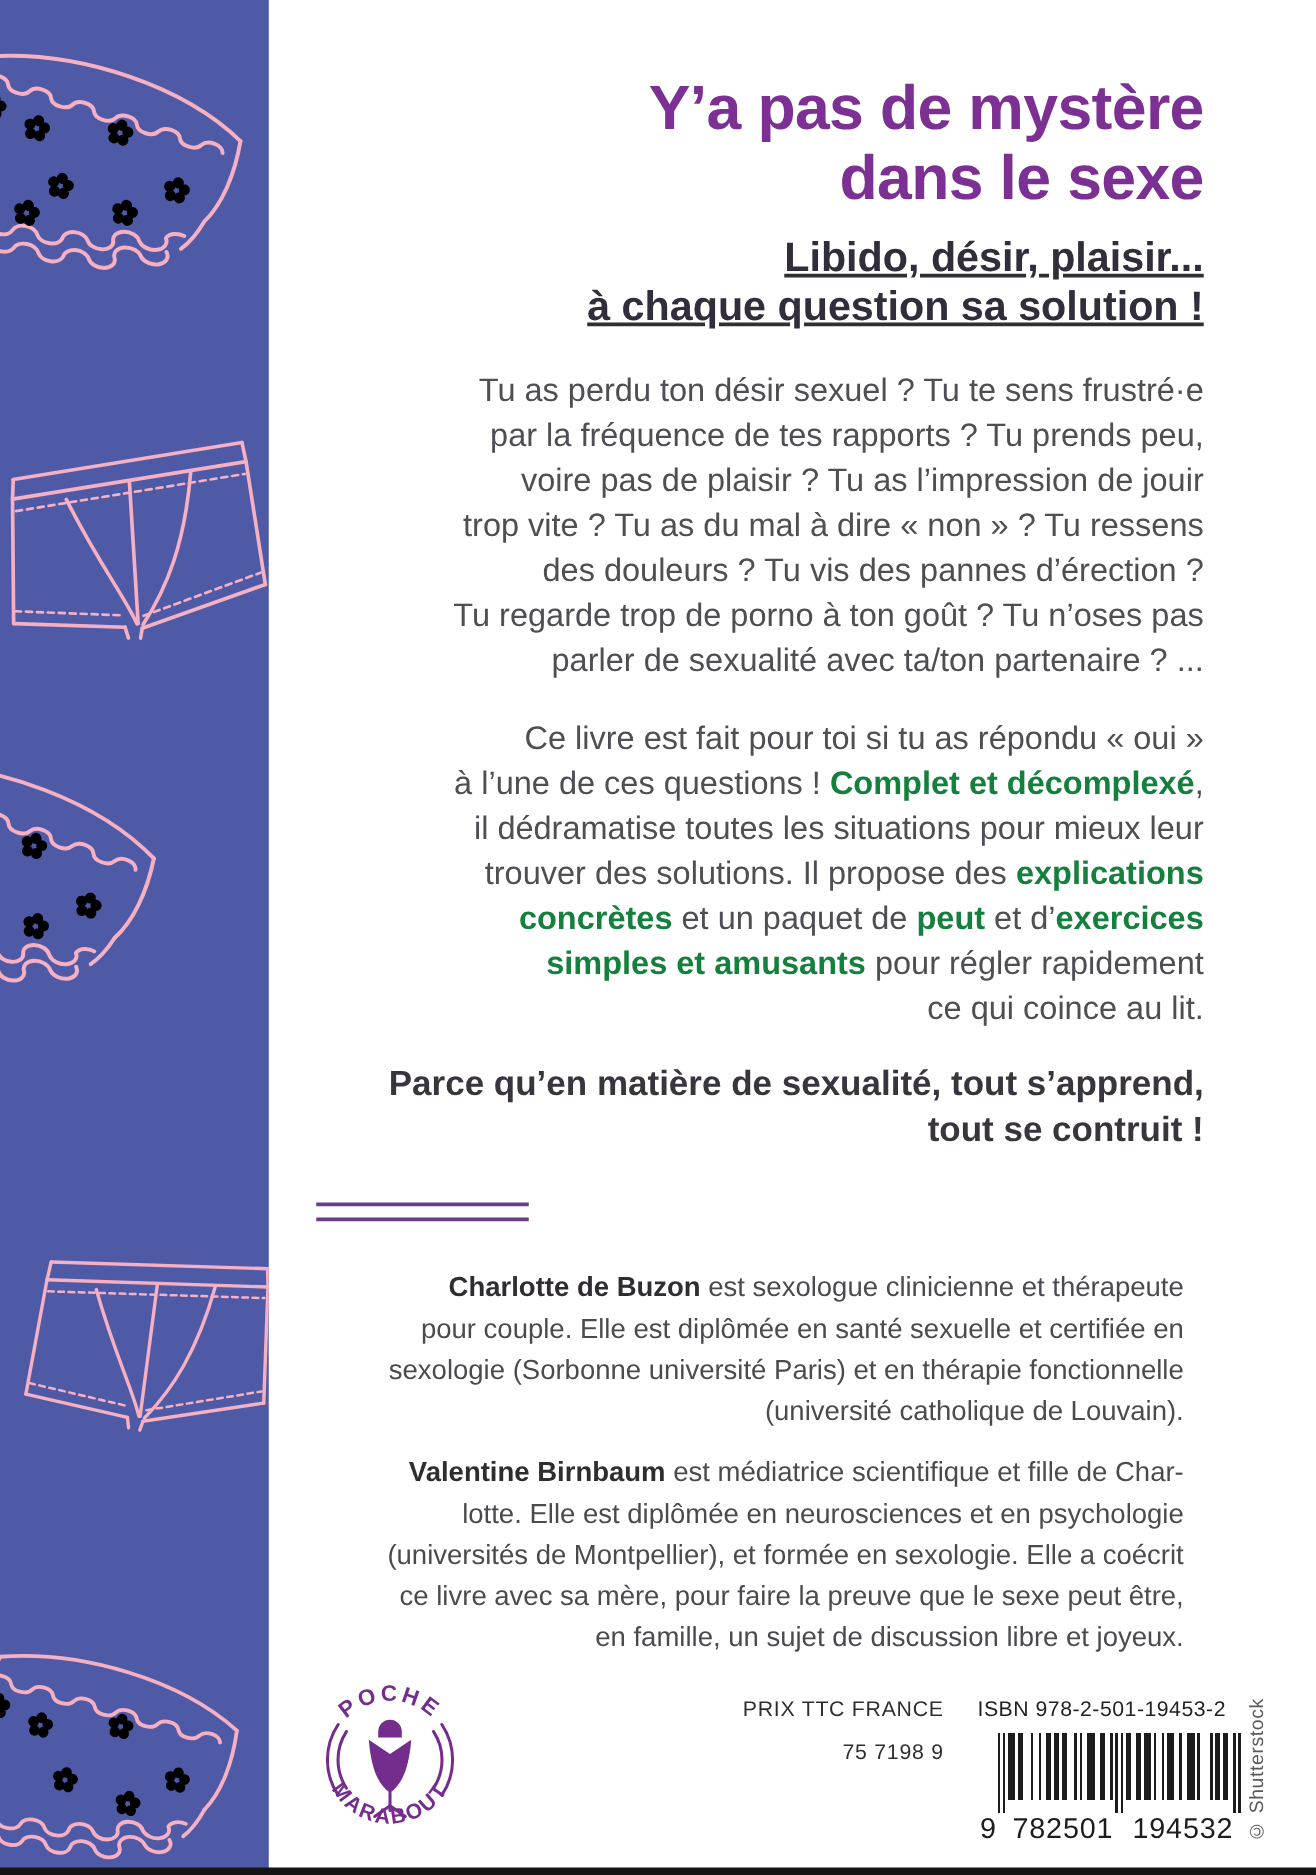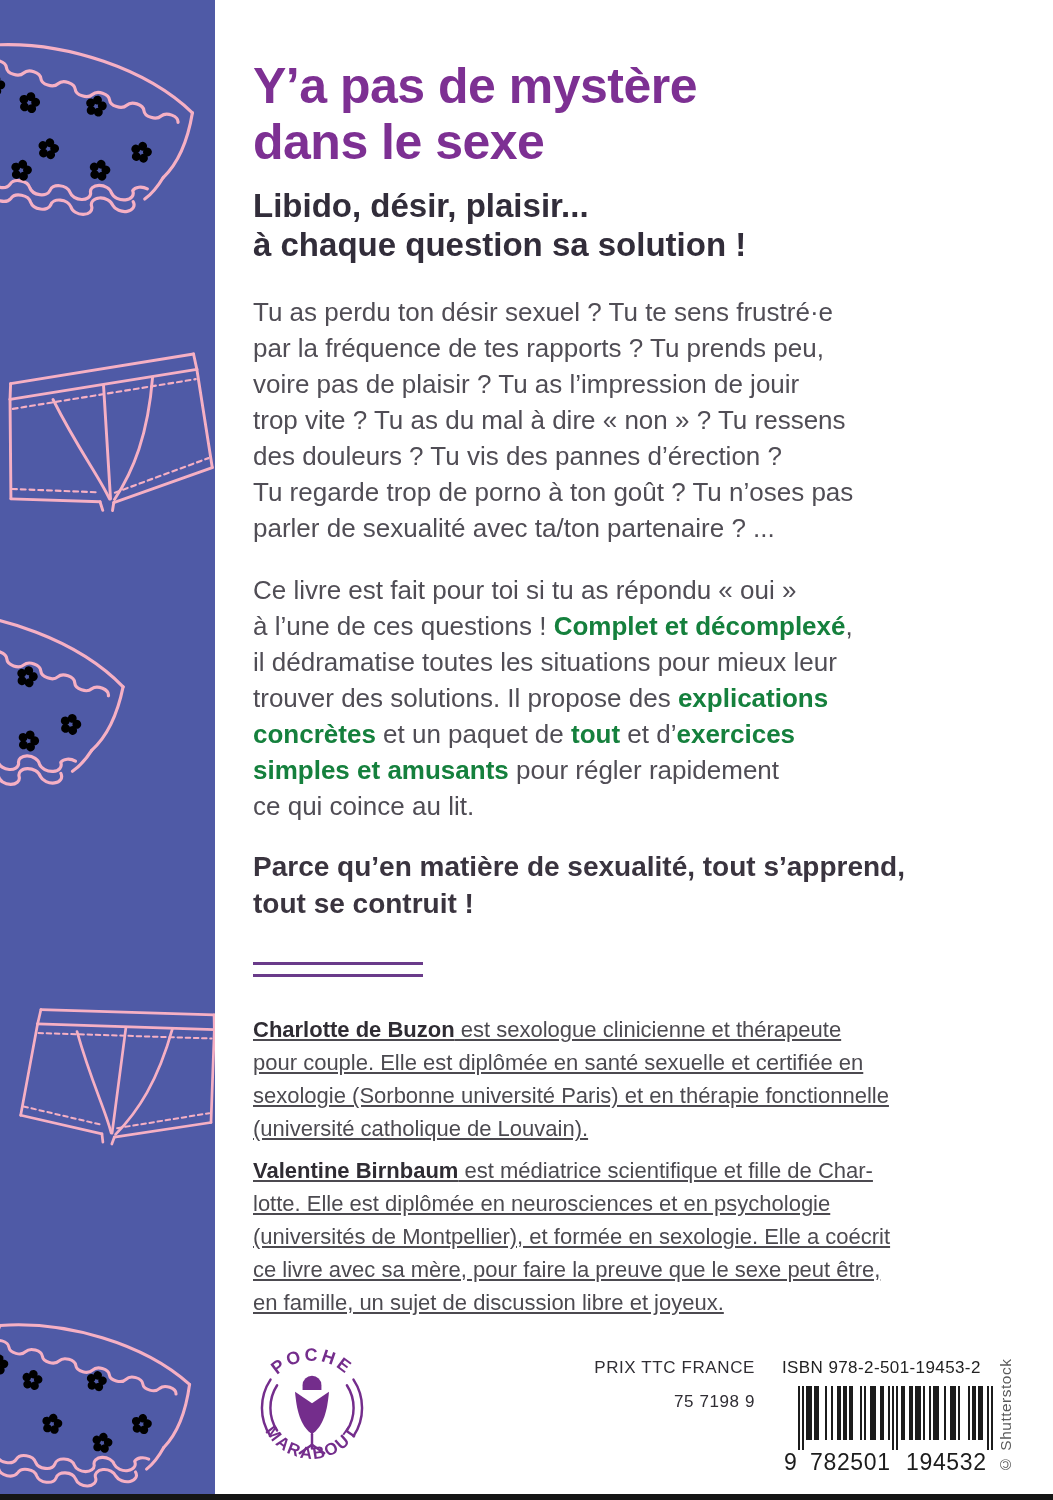--- a/index.html
+++ b/index.html
@@ -11,30 +11,30 @@
   .illus{position:absolute;}
   .illus path,.illus line{stroke:#f6b0c4;fill:none;stroke-width:3;stroke-linecap:round;stroke-linejoin:round;}
   .illus .stitch{stroke-dasharray:5 4;stroke-width:2.2;}
   #panty1{left:-30px;top:38px;width:222px;transform:rotate(14deg);}
   #boxer1{left:0px;top:356px;width:214px;transform:rotate(-5deg);}
   #panty2{left:-100px;top:608px;width:222px;transform:rotate(16deg);}
   #boxer2{left:20px;top:1000px;width:200px;transform:rotate(6deg);}
   #panty3{left:-24px;top:1316px;width:214px;transform:rotate(12deg);}
 
   
-  .content{position:absolute;left:253px;top:0;width:710px;}
+  .content{position:absolute;left:253px;top:0;width:710px;text-align:right;}
   .title{margin:58px 0 0 0;font-size:50px;line-height:56px;font-weight:bold;color:#7d3093;white-space:pre-line;letter-spacing:-0.5px;}
-  .subtitle{margin:16px 0 0 0;font-size:33px;line-height:39px;font-weight:bold;color:#322d3a;white-space:pre-line;}
+  .subtitle{margin:16px 0 0 0;font-size:33px;line-height:39px;font-weight:bold;color:#322d3a;white-space:pre-line;text-decoration:underline;}
   .body{font-size:26px;line-height:36px;color:#504d55;white-space:pre-line;margin:0;}
   .intro{margin-top:30px;}
   .pitch{margin-top:26px;}
   .pitch b{color:#15803d;font-weight:bold;}
   .closing{margin:24px 0 0 0;font-size:28px;line-height:37px;font-weight:bold;color:#3a343f;white-space:pre-line;}
   .divider{margin-top:40px;width:170px;height:9px;border-top:3px solid #6a3b8a;border-bottom:3px solid #6a3b8a;}
-  .bio{font-size:22px;line-height:33px;color:#4c4a50;white-space:pre-line;margin:0;text-decoration:underline;}
+  .bio{font-size:22px;line-height:33px;color:#4c4a50;white-space:pre-line;margin:16px;}
   .bio b{color:#2f2c33;}
   .bio1{margin-top:36px;}
   .bio2{margin-top:9px;}
 
   
   .logo{position:absolute;left:246px;top:1340px;width:132px;height:132px;}
   .logo .fill{fill:#742d8c;stroke:none;}
   .logo .stroke{fill:none;stroke:#742d8c;stroke-width:2.6;stroke-linecap:round;}
   .logo text{fill:#742d8c;font-family:"Liberation Sans",sans-serif;font-weight:bold;}
   .arc-top{font-size:19px;letter-spacing:3px;}
@@ -172,21 +172,21 @@
 par la fréquence de tes rapports ? Tu prends peu,
 voire pas de plaisir ? Tu as l’impression de jouir
 trop vite ? Tu as du mal à dire « non » ? Tu ressens
 des douleurs ? Tu vis des pannes d’érection ?
 Tu regarde trop de porno à ton goût ? Tu n’oses pas
 parler de sexualité avec ta/ton partenaire ? ...</p>
     <p class="body pitch"><span>Ce livre est fait pour toi si tu as répondu « oui »
 à l’une de ces questions ! </span><b>Complet et décomplexé</b><span>,
 il dédramatise toutes les situations pour mieux leur
 trouver des solutions. Il propose des </span><b>explications
-concrètes</b><span> et un paquet de </span><b>tout</b><span> et d’</span><b>exercices
+concrètes</b><span> et un paquet de </span><b>peut</b><span> et d’</span><b>exercices
 simples et amusants</b><span> pour régler rapidement
 ce qui coince au lit.</span></p>
     <p class="closing">Parce qu’en matière de sexualité, tout s’apprend,
 tout se contruit !</p>
     <div class="divider"></div>
     <p class="bio bio1"><b>Charlotte de Buzon</b><span> est sexologue clinicienne et thérapeute
 pour couple. Elle est diplômée en santé sexuelle et certifiée en
 sexologie (Sorbonne université Paris) et en thérapie fonctionnelle
 (université catholique de Louvain).</span></p>
     <p class="bio bio2"><b>Valentine Birnbaum</b><span> est médiatrice scientifique et fille de Char-

